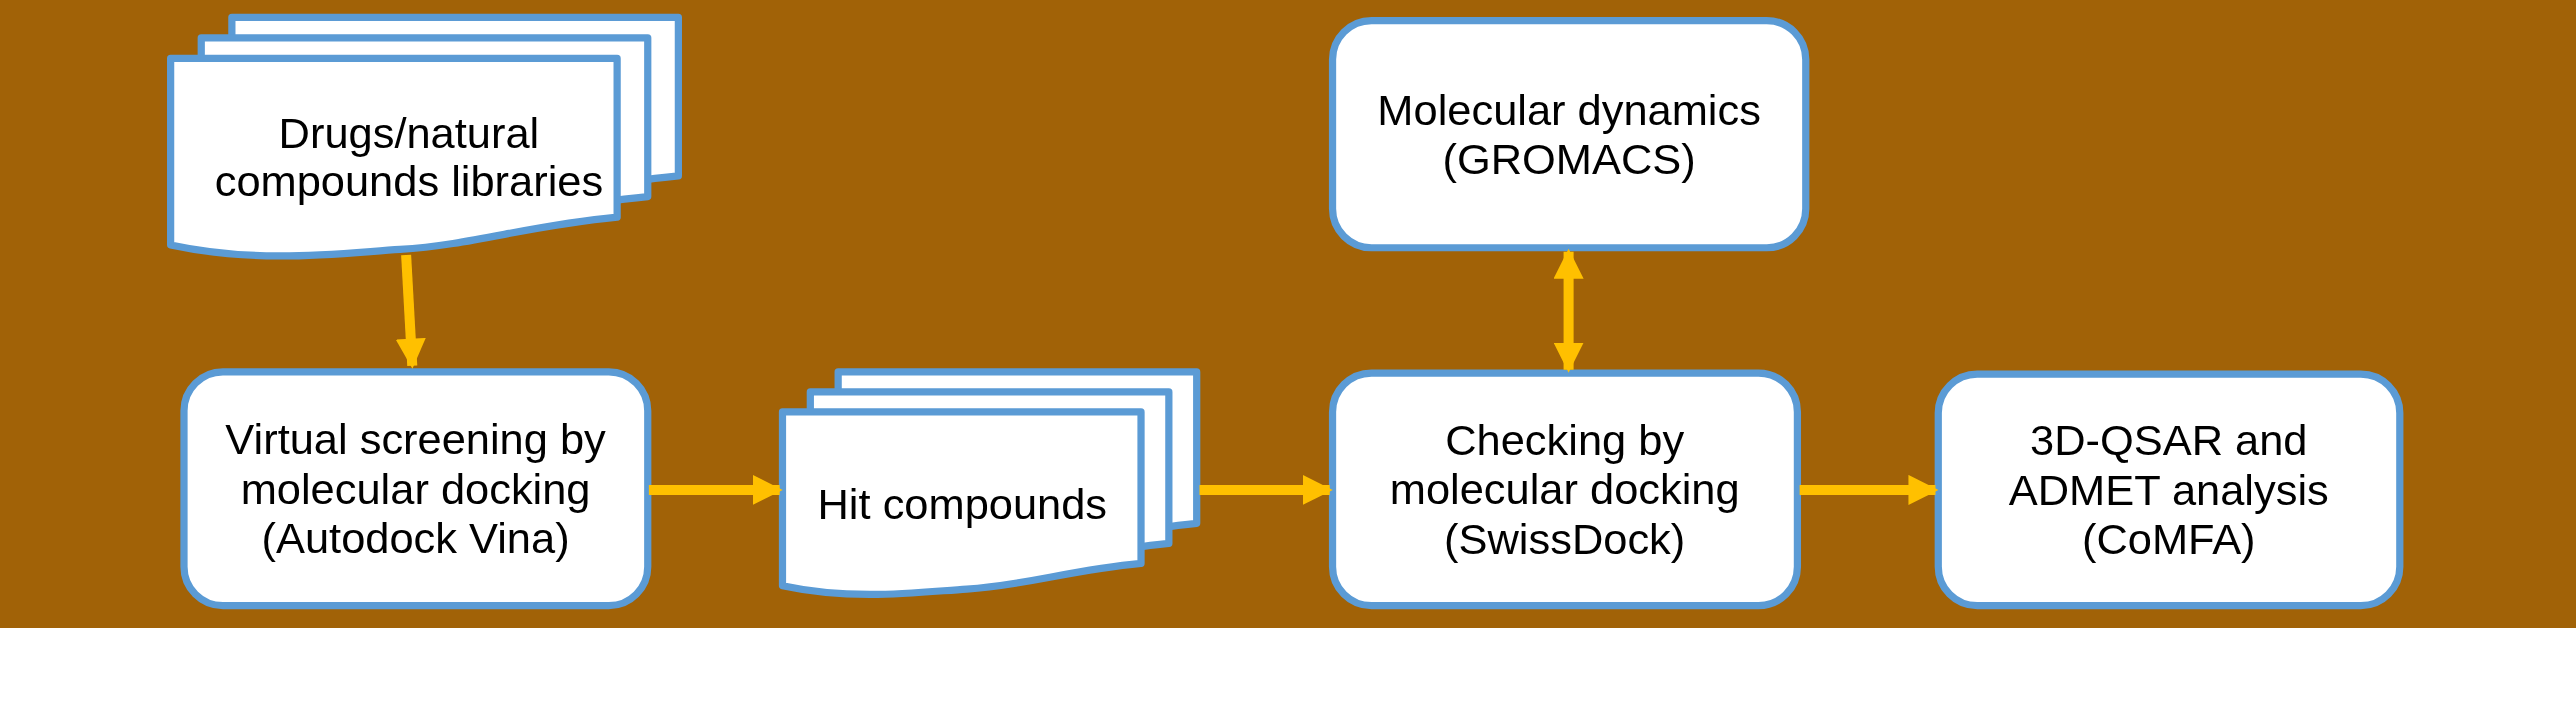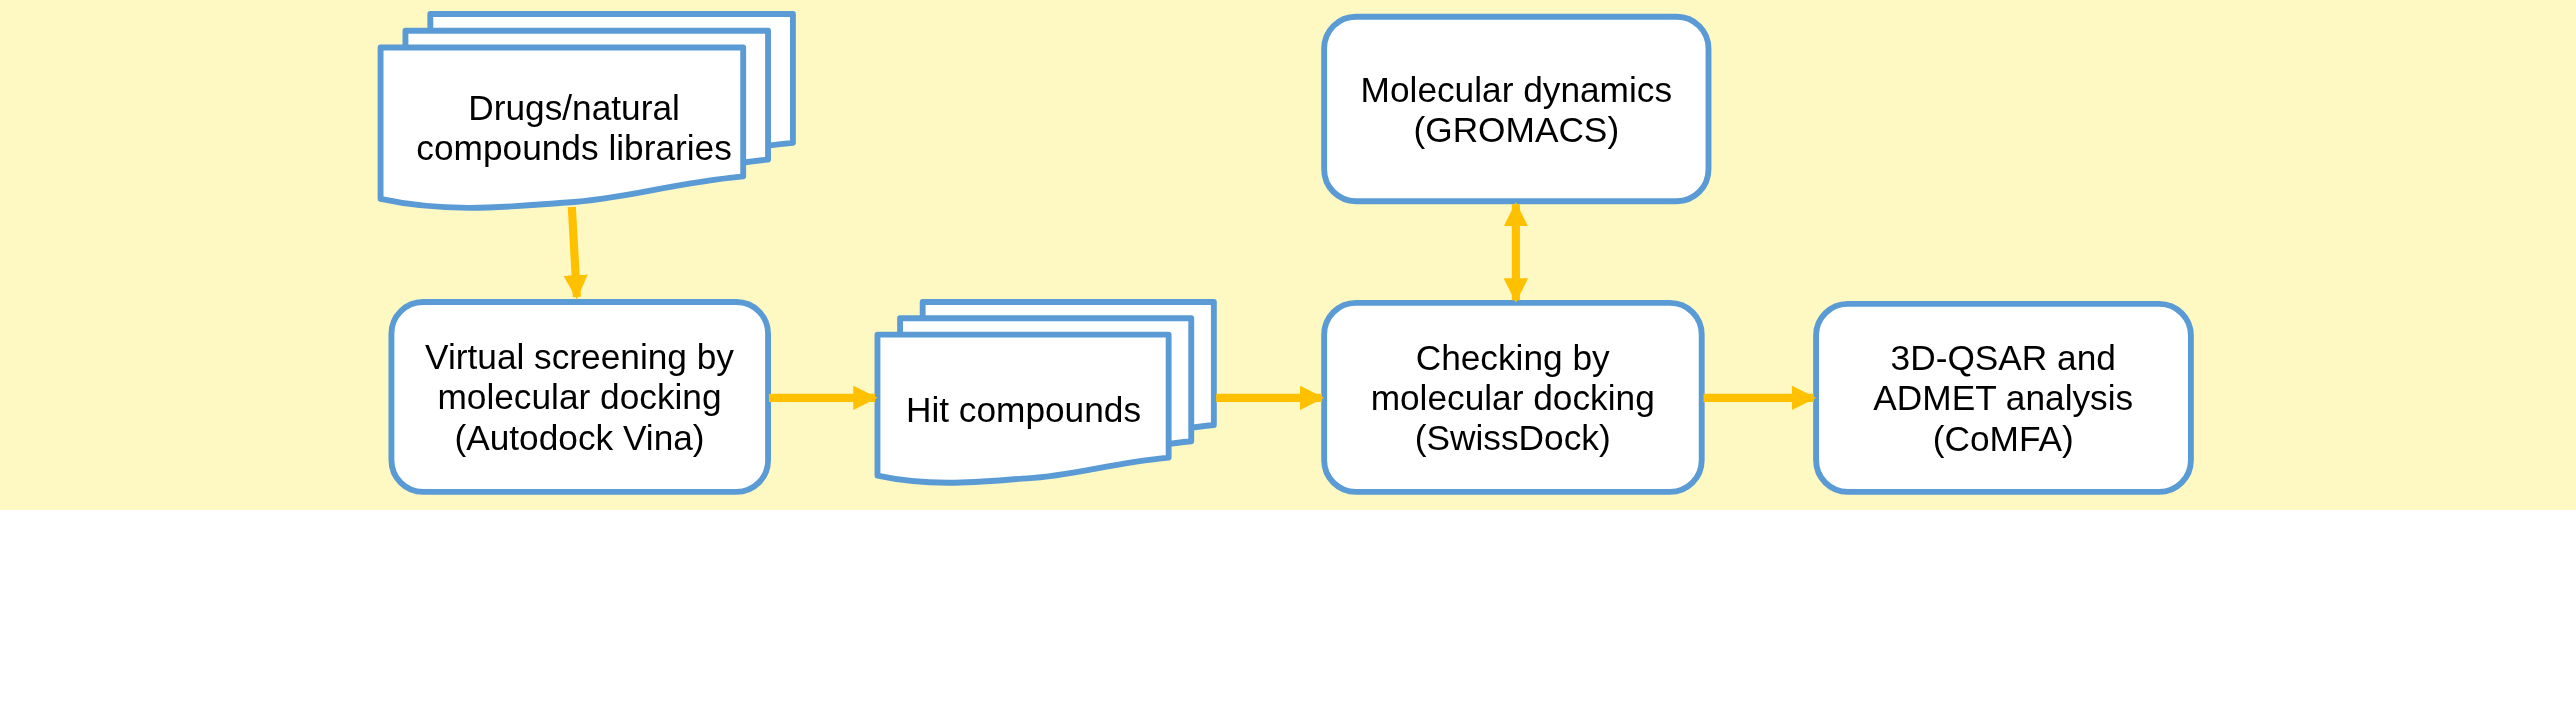--- a/index.html
+++ b/index.html
@@ -3,22 +3,22 @@
 <meta charset="utf-8">
 <style>
   html, body {
     margin: 0;
     padding: 0;
     background: #FFFFFF;
   }
   .stage {
     position: relative;
     width: 2576px;
-    height: 510px;
-    background: #fef9c3;
+    height: 628px;
+    background: #a16207;
     overflow: hidden;
   }
   svg { display: block; width: 100%; height: 100%; }
   .shape {
     fill: #FFFFFF;
     stroke-width: 13px;
     stroke-linejoin: round;
   }
   .arrow-line {
     fill: none;

